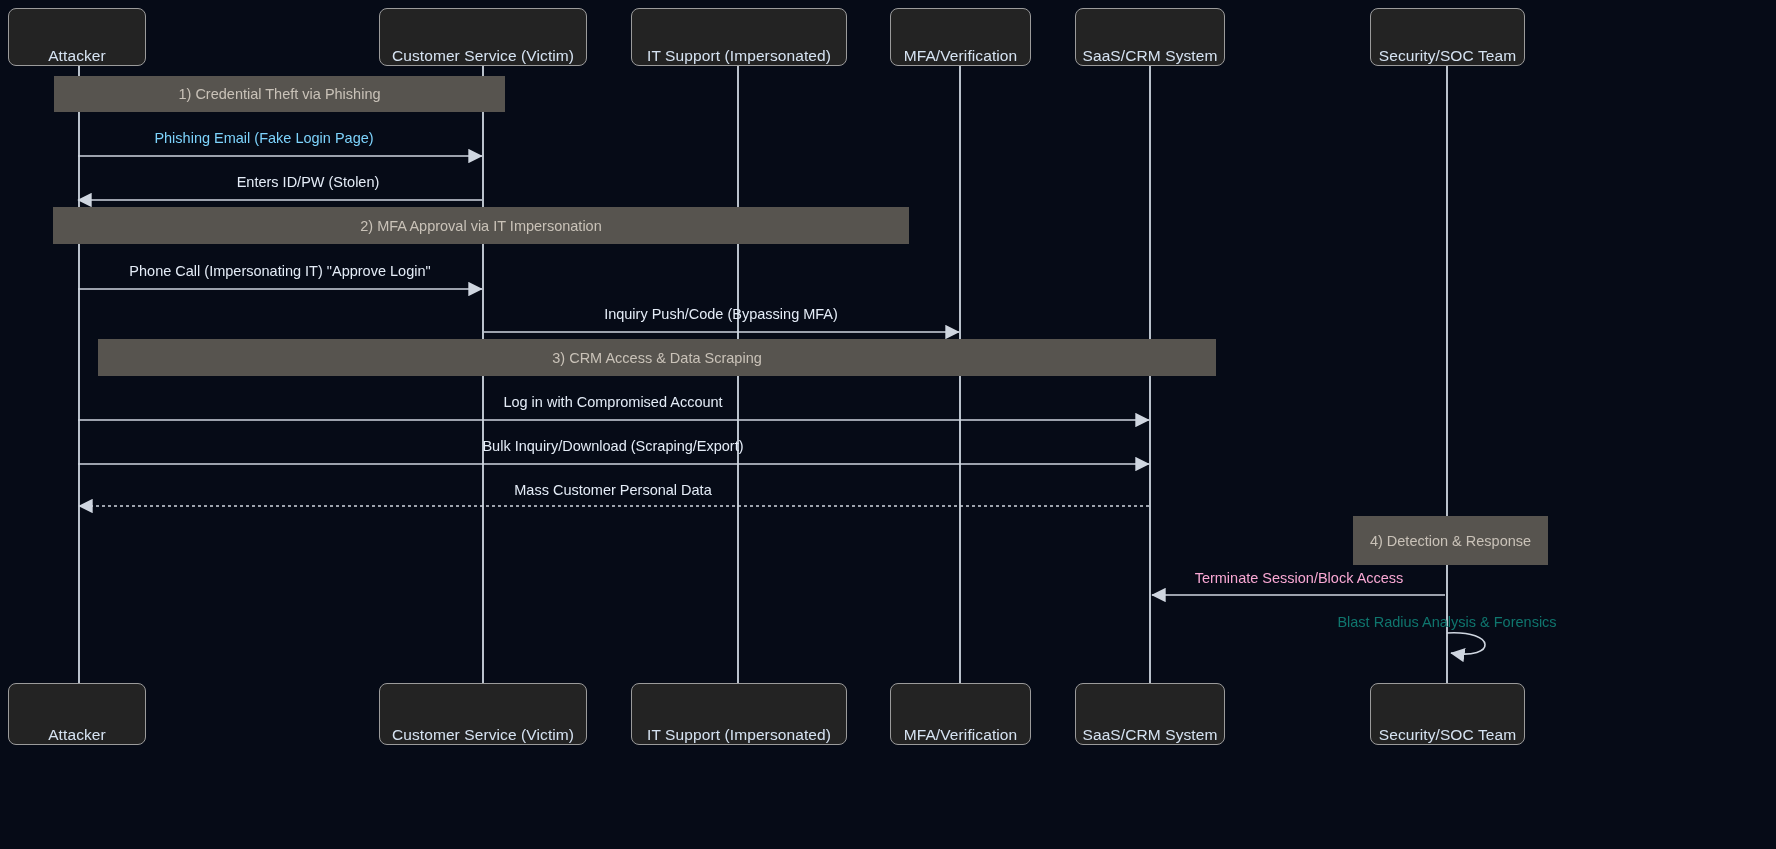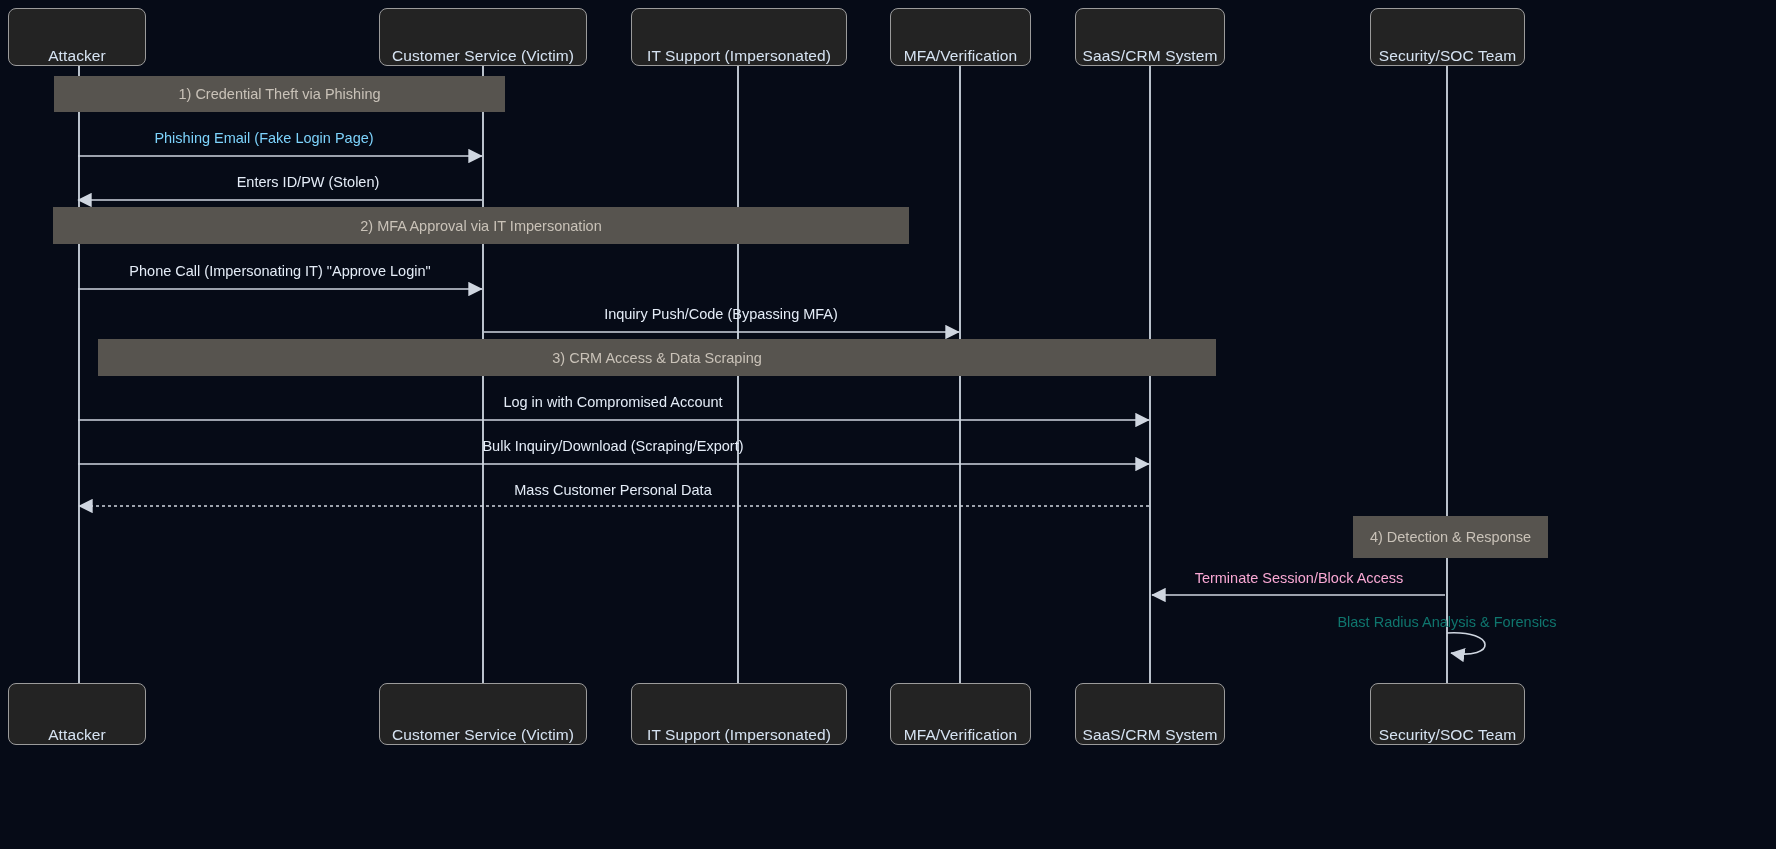--- a/index.html
+++ b/index.html
@@ -142,21 +142,21 @@
   <div id="sections">
       <div class="section-bar" style="left: 54px; top: 76px; width: 451px; height: 36px; background: rgb(87, 84, 79);">
         <span>1) Credential Theft via Phishing</span>
       </div>
       <div class="section-bar" style="left: 53px; top: 207px; width: 856px; height: 37px; background: rgb(87, 84, 79);">
         <span>2) MFA Approval via IT Impersonation</span>
       </div>
       <div class="section-bar" style="left: 54px; top: 339px; width: 1118px; height: 37px; background: rgb(87, 84, 79); margin-left: 44px;">
         <span>3) CRM Access &amp; Data Scraping</span>
       </div>
-      <div class="section-bar" style="left: 1353px; top: 516px; width: 195px; height: 42px; background: rgb(87, 84, 79);">
+      <div class="section-bar" style="left: 1353px; top: 516px; width: 195px; height: 49px; background: rgb(87, 84, 79);">
         <span>4) Detection &amp; Response</span>
       </div>
     </div>
 
   <div id="labels">
       <div class="msg-label" style="left: 264px; top: 130px; color: #7dd3fc;">Phishing Email (Fake Login Page)</div>
       <div class="msg-label" style="left: 280px; top: 174px; color: rgb(228, 236, 247); margin-left: 28px;">Enters ID/PW (Stolen)</div>
       <div class="msg-label" style="left: 280px; top: 263px; color: rgb(228, 236, 247);">Phone Call (Impersonating IT) "Approve Login"</div>
       <div class="msg-label" style="left: 721px; top: 306px; color: rgb(228, 236, 247);">Inquiry Push/Code (Bypassing MFA)</div>
       <div class="msg-label" style="left: 613px; top: 394px; color: rgb(228, 236, 247);">Log in with Compromised Account</div>

